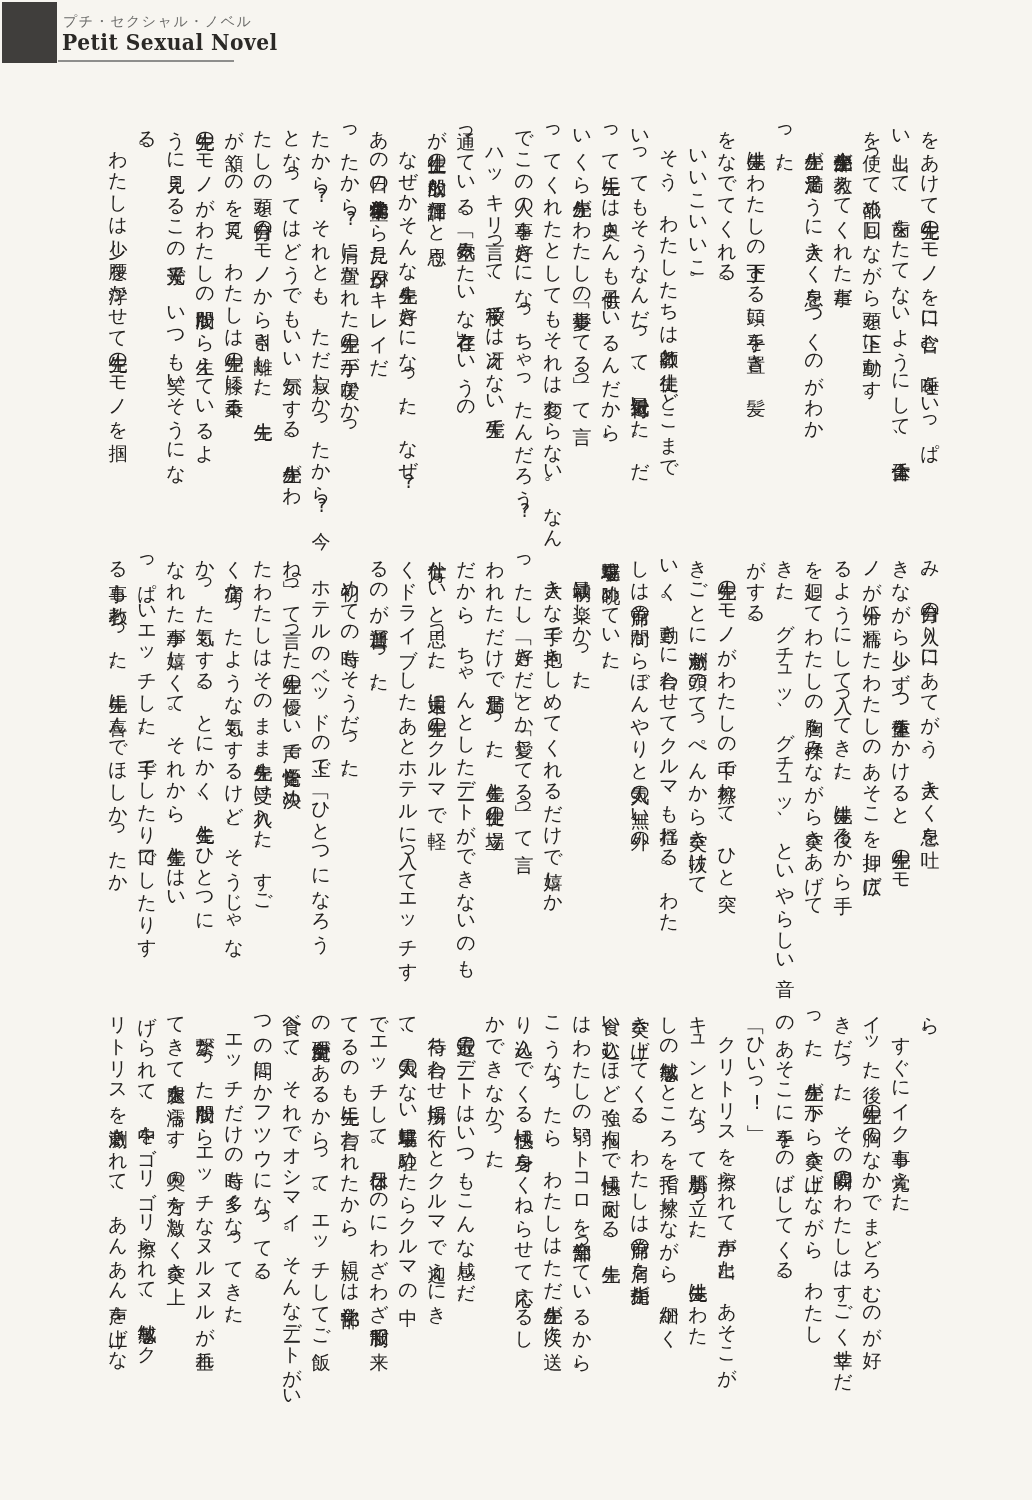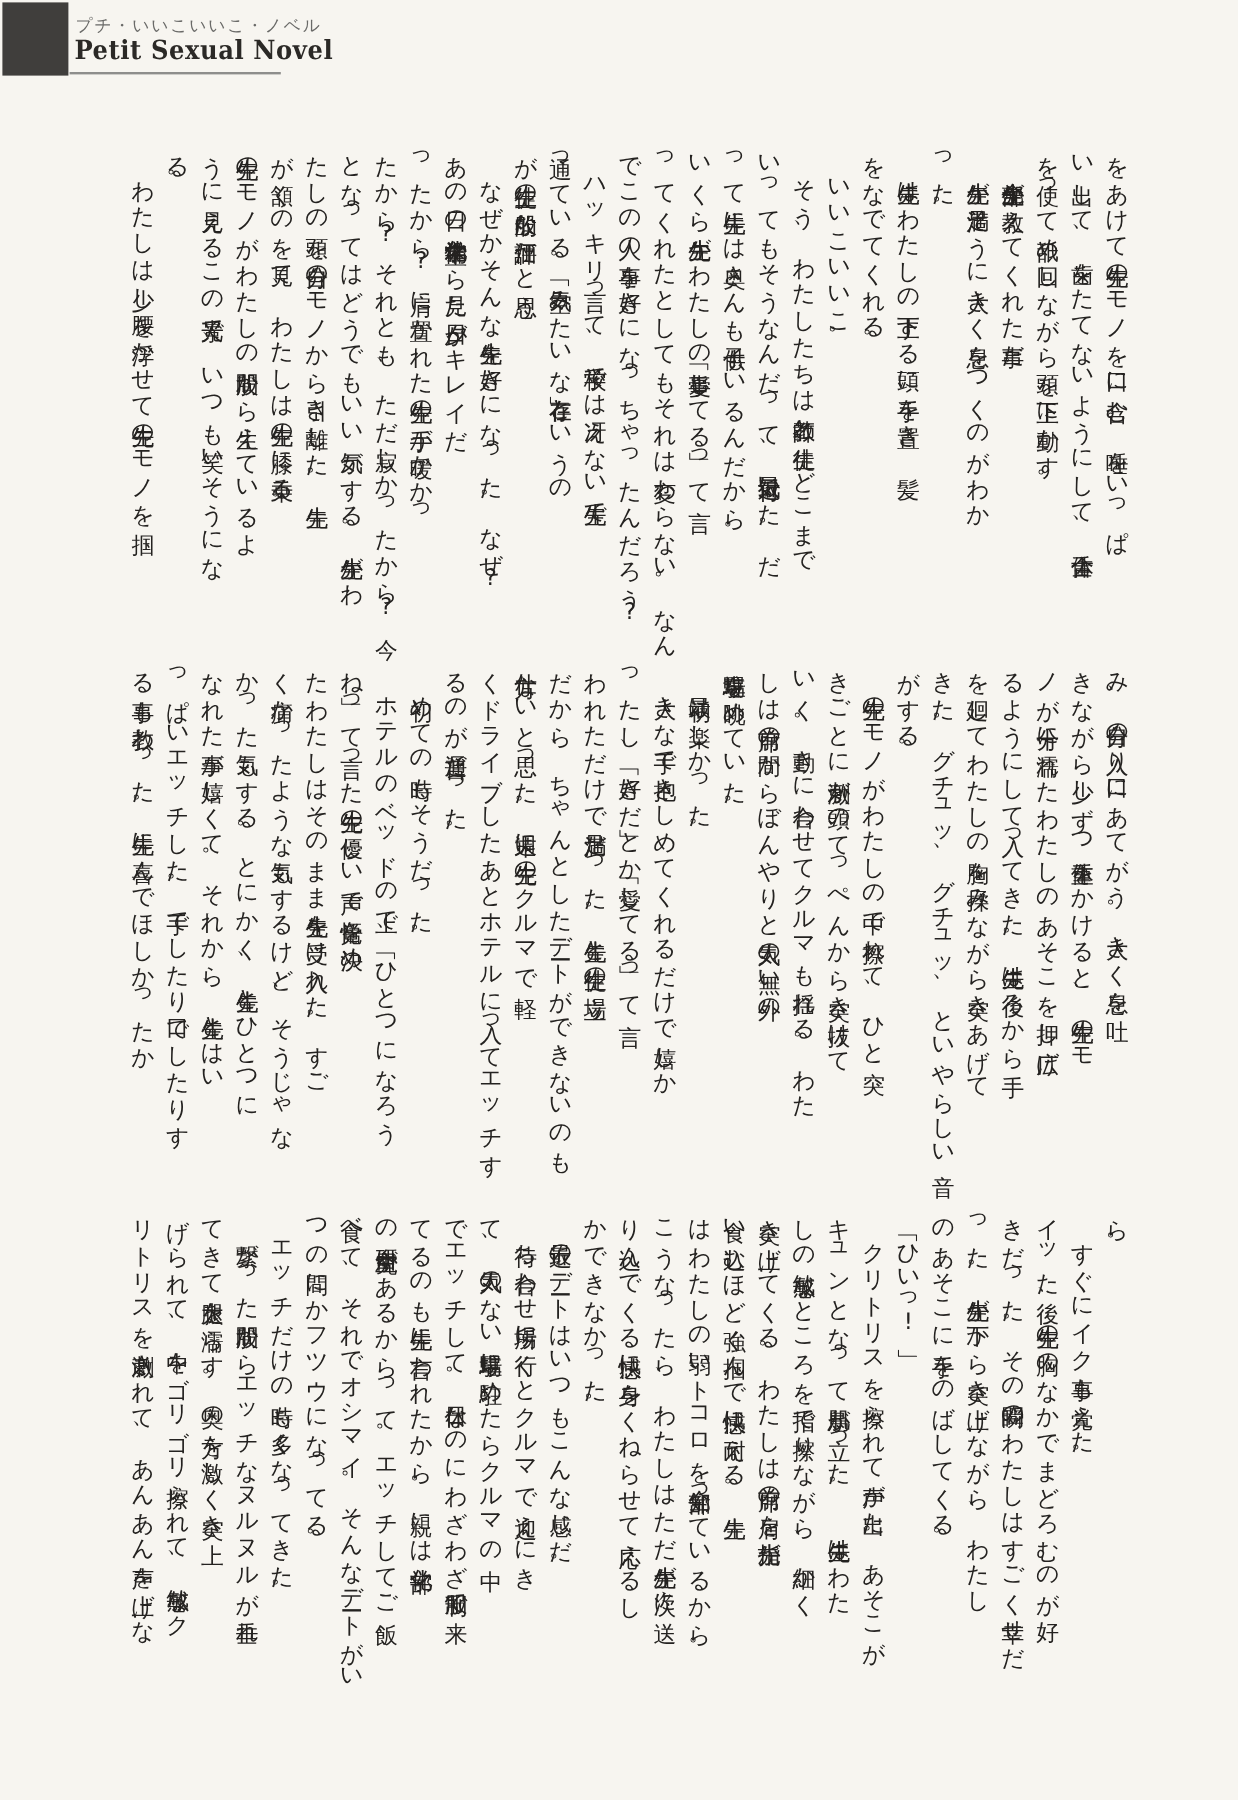--- a/index.html
+++ b/index.html
@@ -66,21 +66,21 @@
     padding: 0;
     line-height: 29px;   
     white-space: pre;
   }
 </style>
 </head>
 <body>
 
 <div class="header">
   <div class="header-square"></div>
-  <div class="header-title-jp">プチ・いいこいいこ・ノベル</div>
+  <div class="header-title-jp">プチ・セクシャル・ノベル</div>
   <div class="header-title-en">Petit Sexual Novel</div>
   <div class="header-rule"></div>
 </div>
 
 <div class="band band-1">
     <p class="tcol">をあけて先生のモノを口に含む。唾をいっぱ</p>
     <p class="tcol">い出して、歯をたてないようにして、舌全体</p>
     <p class="tcol">を使って舐め回しながら頭を上下に動かす。</p>
     <p class="tcol">　全部先生が教えてくれた事だ。</p>
     <p class="tcol">　先生が満足そうに大きく息をつくのがわか</p>

